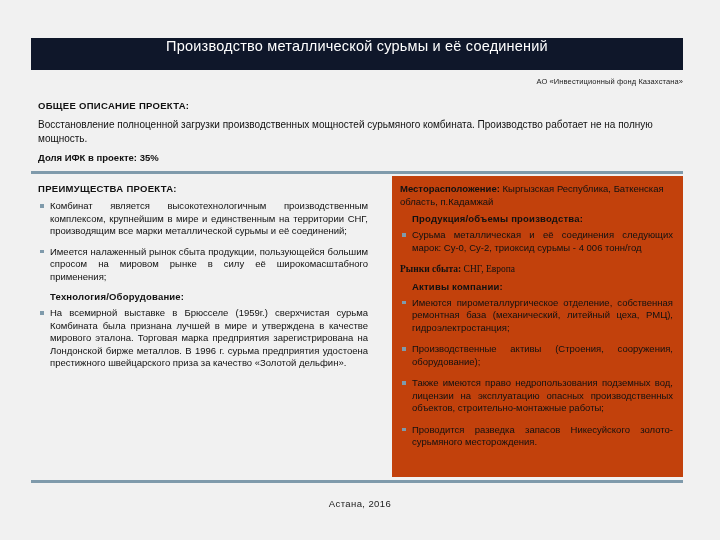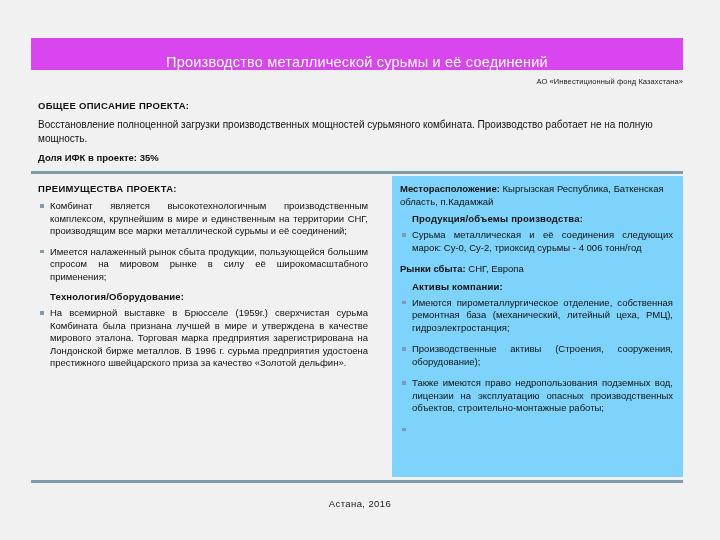--- a/index.html
+++ b/index.html
@@ -16,23 +16,23 @@
     color: #111;
   }
 
   
   .title-bar {
     position: absolute;
     left: 31px;
     top: 38px;
     width: 652px;
     height: 32px;
-    background: #d946ef;
+    background: #0f172a;
     display: flex;
-    align-items: flex-end;
+    align-items: flex-start;
     justify-content: center;
   }
   .title-bar .title-text {
     color: #ffffff;
     font-size: 14.5px;
     font-weight: 400;
     letter-spacing: 0.2px;
     white-space: nowrap;
   }
 
@@ -89,21 +89,21 @@
     left: 38px;
     top: 183px;
     width: 330px;
   }
   .col-right {
     position: absolute;
     left: 392px;
     top: 176px;
     width: 291px;
     height: 301px;
-    background: #7dd3fc;
+    background: #c2410c;
     box-sizing: border-box;
     padding: 7px 10px 6px 8px;
   }
 
   .sec-heading {
     font-size: 9.5px;
     font-weight: bold;
     letter-spacing: 0.3px;
     margin: 0 0 6px 0;
   }
@@ -206,38 +206,39 @@
   </div>
 
   <div class="sub-heading" style="margin-top:2px;">Продукция/объемы производства:</div>
   <ul class="blist">
     <li>
       <span class="bullet"></span>
       <span>Сурьма металлическая и её соединения следующих марок: Су-0, Су-2, триоксид сурьмы - 4 006 тонн/год</span>
     </li>
   </ul>
 
-  <div class="kv-line" style="margin-top:7px;">
+  <div class="kv-line" style="margin-top:7px;font-family:Liberation Serif, serif;">
     <b>Рынки сбыта:</b>
     <span>СНГ, Европа</span>
   </div>
 
   <div class="sub-heading" style="margin-top:2px;">Активы компании:</div>
   <ul class="blist">
     <li>
       <span class="bullet"></span>
       <span>Имеются пирометаллургическое отделение, собственная ремонтная база (механический, литейный цеха, РМЦ), гидроэлектростанция;</span>
     </li>
     <li>
       <span class="bullet"></span>
       <span>Производственные активы (Строения, сооружения, оборудование);</span>
     </li>
     <li>
       <span class="bullet"></span>
       <span>Также имеются право недропользования подземных вод, лицензии на эксплуатацию опасных производственных объектов, строительно-монтажные работы;</span>
     </li>
     <li>
       <span class="bullet"></span>
+      <span>Проводится разведка запасов Никесуйского золото-сурьмяного месторождения.</span>
     </li>
   </ul>
 </div>
 
 <div class="footer">Астана, 2016</div>
 
 </body></html>

